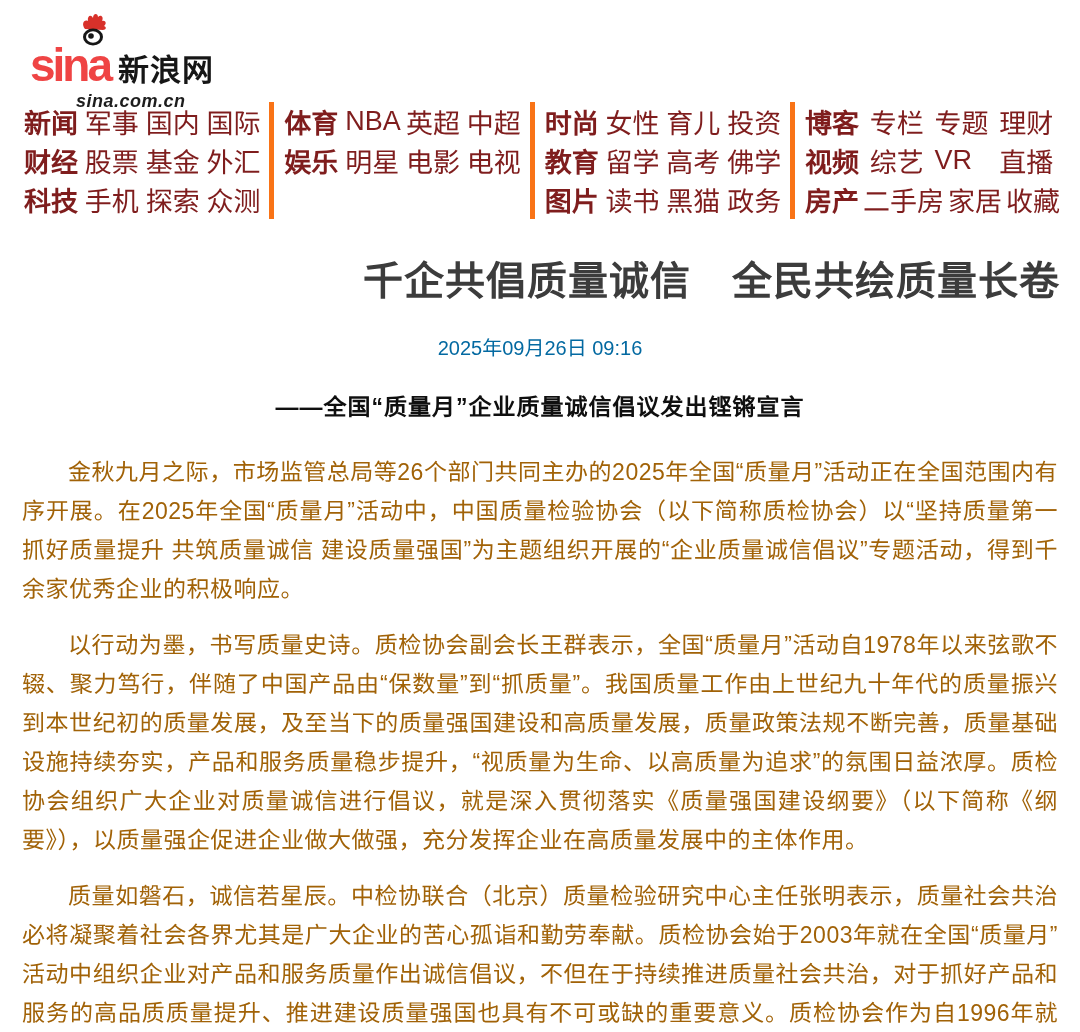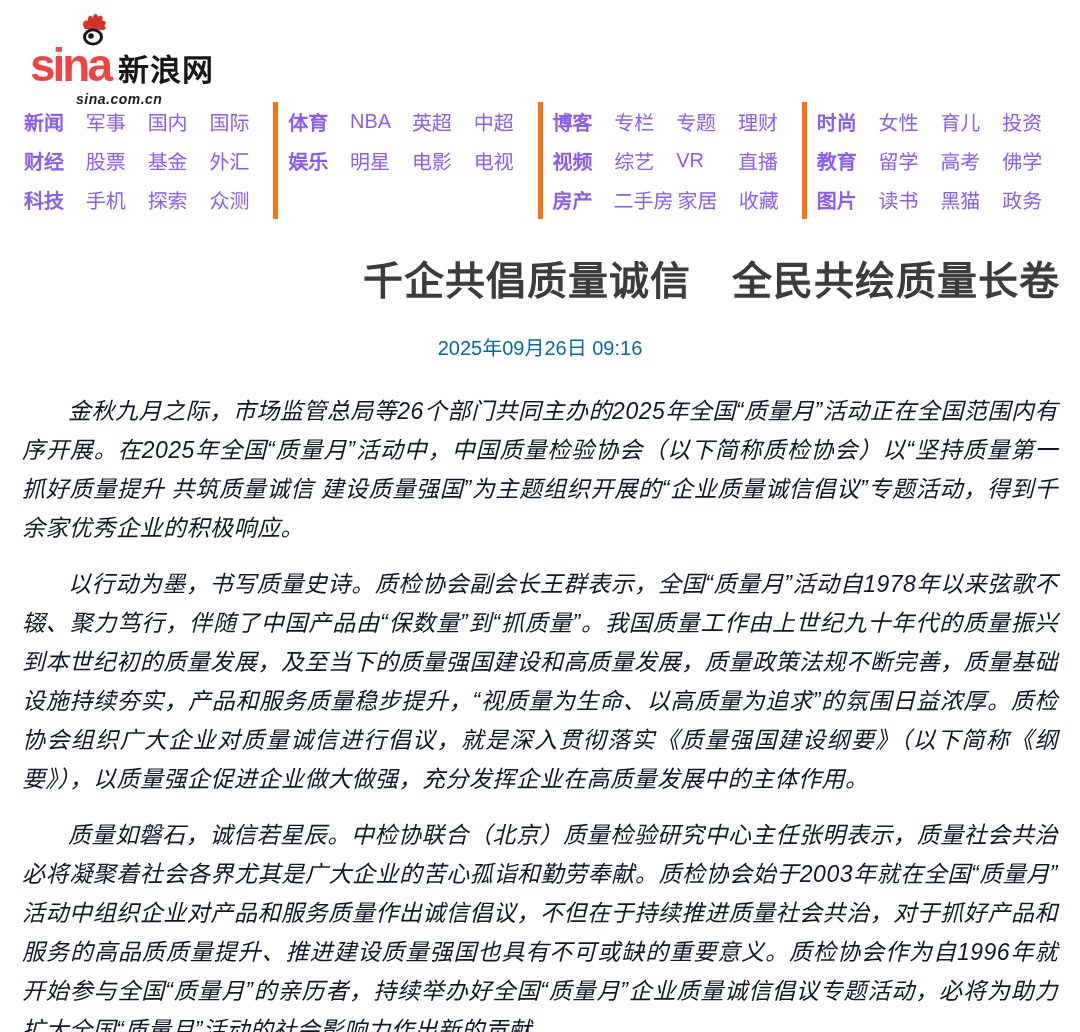--- a/index.html
+++ b/index.html
@@ -17,51 +17,50 @@
   .header { position: relative; height: 100px; padding: 14px 0 0 30px; }
   .logo { position: relative; width: 240px; cursor: pointer; }
   .logo-eye { position: absolute; left: 48px; top: -2px; }
   .logo-row { display: flex; align-items: baseline; padding-top: 28px; }
   .logo-sina {
     font-size: 46px; font-weight: bold; 
     letter-spacing: -3px; color: #ef4444; line-height: 1;
   }
   .logo-cn { font-size: 31px; font-weight: bold; color: #161616; margin-left: 8px; letter-spacing: 1px; }
   .logo-domain {
-    font-size: 14px; font-weight: bold; font-style: italic;
+    font-size: 18px; font-weight: bold; font-style: italic;
     color: #1d1d1d; margin: 1px 0 0 46px; letter-spacing: 0.5px;
   }
 
   
   .nav { display: flex; margin: 2px 14px 0 14px; }
   .nav-group { flex: 1; padding: 0 6px; border-left: 5px solid #f97316; }
   .nav-group:first-child { border-left: none; }
   .nav-row { display: grid; grid-template-columns: 1fr 1fr 1fr 1fr; align-items: center; height: 39px; }
   .nav-cat, .nav-link {
-    font-size: 20px; color: #8b5cf6; text-decoration: none; cursor: pointer;
+    font-size: 27px; color: #7f1d1d; text-decoration: none; cursor: pointer;
     white-space: nowrap; justify-self: start; padding-left: 4px;
   }
   .nav-cat { font-weight: bold; }
 
   
   .article-title {
     text-align: right; font-size: 40px; font-weight: bold;
     color: #3c3c3c; letter-spacing: 1px; margin: 30px 20px 0 20px;
   }
   .article-date { text-align: center; font-size: 20px; color: #0369a1; margin-top: 25px; }
   .article-subtitle {
     text-align: center; font-size: 23px; font-weight: bold;
     color: #0f0f0f; margin-top: 27px; letter-spacing: 1px;
   }
   .article-body { margin: 31px 22px 0 22px; }
   .para {
-    font-size: 23px; line-height: 39px; color: #0f172a;
+    font-size: 23px; line-height: 39px; color: #a16207;
     text-align: justify; text-indent: 2em; margin: 0 0 17px 0;
     letter-spacing: 0.5px;
-    font-style: italic;
   }
 </style>
 </head>
 <body>
 
 <div class="header">
   <div class="logo">
     <span class="logo-eye">
       <svg width="32" height="36" viewBox="0 0 32 36">
         <path d="M7 17 C3 12 6 7 10 9 C9 4 13 2 15 6 C15 1 20 1 20 5 C23 2 26 5 24 9 C28 8 29 12 26 14 C29 15 28 18 25 18 Z" fill="#d8312a"></path>
@@ -108,61 +107,62 @@
       </div>
       <div class="nav-row">
         <a class="nav-cat">娱乐</a>
         <a class="nav-link">明星</a>
         <a class="nav-link">电影</a>
         <a class="nav-link">电视</a>
       </div>
     </div>
     <div class="nav-group">
       <div class="nav-row">
+        <a class="nav-cat">时尚</a>
+        <a class="nav-link">女性</a>
+        <a class="nav-link">育儿</a>
+        <a class="nav-link">投资</a>
+      </div>
+      <div class="nav-row">
+        <a class="nav-cat">教育</a>
+        <a class="nav-link">留学</a>
+        <a class="nav-link">高考</a>
+        <a class="nav-link">佛学</a>
+      </div>
+      <div class="nav-row">
+        <a class="nav-cat">图片</a>
+        <a class="nav-link">读书</a>
+        <a class="nav-link">黑猫</a>
+        <a class="nav-link">政务</a>
+      </div>
+    </div>
+    <div class="nav-group">
+      <div class="nav-row">
         <a class="nav-cat">博客</a>
         <a class="nav-link">专栏</a>
         <a class="nav-link">专题</a>
         <a class="nav-link">理财</a>
       </div>
       <div class="nav-row">
         <a class="nav-cat">视频</a>
         <a class="nav-link">综艺</a>
         <a class="nav-link">VR</a>
         <a class="nav-link">直播</a>
       </div>
       <div class="nav-row">
         <a class="nav-cat">房产</a>
         <a class="nav-link">二手房</a>
         <a class="nav-link">家居</a>
         <a class="nav-link">收藏</a>
       </div>
     </div>
-    <div class="nav-group">
-      <div class="nav-row">
-        <a class="nav-cat">时尚</a>
-        <a class="nav-link">女性</a>
-        <a class="nav-link">育儿</a>
-        <a class="nav-link">投资</a>
-      </div>
-      <div class="nav-row">
-        <a class="nav-cat">教育</a>
-        <a class="nav-link">留学</a>
-        <a class="nav-link">高考</a>
-        <a class="nav-link">佛学</a>
-      </div>
-      <div class="nav-row">
-        <a class="nav-cat">图片</a>
-        <a class="nav-link">读书</a>
-        <a class="nav-link">黑猫</a>
-        <a class="nav-link">政务</a>
-      </div>
-    </div>
   </nav>
 
 <main>
   <h1 class="article-title">千企共倡质量诚信　全民共绘质量长卷</h1>
   <div class="article-date">2025年09月26日 09:16</div>
+  <div class="article-subtitle">——全国“质量月”企业质量诚信倡议发出铿锵宣言</div>
   <div class="article-body">
       <p class="para">金秋九月之际，市场监管总局等26个部门共同主办的2025年全国“质量月”活动正在全国范围内有序开展。在2025年全国“质量月”活动中，中国质量检验协会（以下简称质检协会）以“坚持质量第一 抓好质量提升 共筑质量诚信 建设质量强国”为主题组织开展的“企业质量诚信倡议”专题活动，得到千余家优秀企业的积极响应。</p>
       <p class="para">以行动为墨，书写质量史诗。质检协会副会长王群表示，全国“质量月”活动自1978年以来弦歌不辍、聚力笃行，伴随了中国产品由“保数量”到“抓质量”。我国质量工作由上世纪九十年代的质量振兴到本世纪初的质量发展，及至当下的质量强国建设和高质量发展，质量政策法规不断完善，质量基础设施持续夯实，产品和服务质量稳步提升，“视质量为生命、以高质量为追求”的氛围日益浓厚。质检协会组织广大企业对质量诚信进行倡议，就是深入贯彻落实《质量强国建设纲要》（以下简称《纲要》），以质量强企促进企业做大做强，充分发挥企业在高质量发展中的主体作用。</p>
       <p class="para">质量如磐石，诚信若星辰。中检协联合（北京）质量检验研究中心主任张明表示，质量社会共治必将凝聚着社会各界尤其是广大企业的苦心孤诣和勤劳奉献。质检协会始于2003年就在全国“质量月”活动中组织企业对产品和服务质量作出诚信倡议，不但在于持续推进质量社会共治，对于抓好产品和服务的高品质质量提升、推进建设质量强国也具有不可或缺的重要意义。质检协会作为自1996年就开始参与全国“质量月”的亲历者，持续举办好全国“质量月”企业质量诚信倡议专题活动，必将为助力扩大全国“质量月”活动的社会影响力作出新的贡献。</p>
     </div>
 </main>
 
 </body></html>

